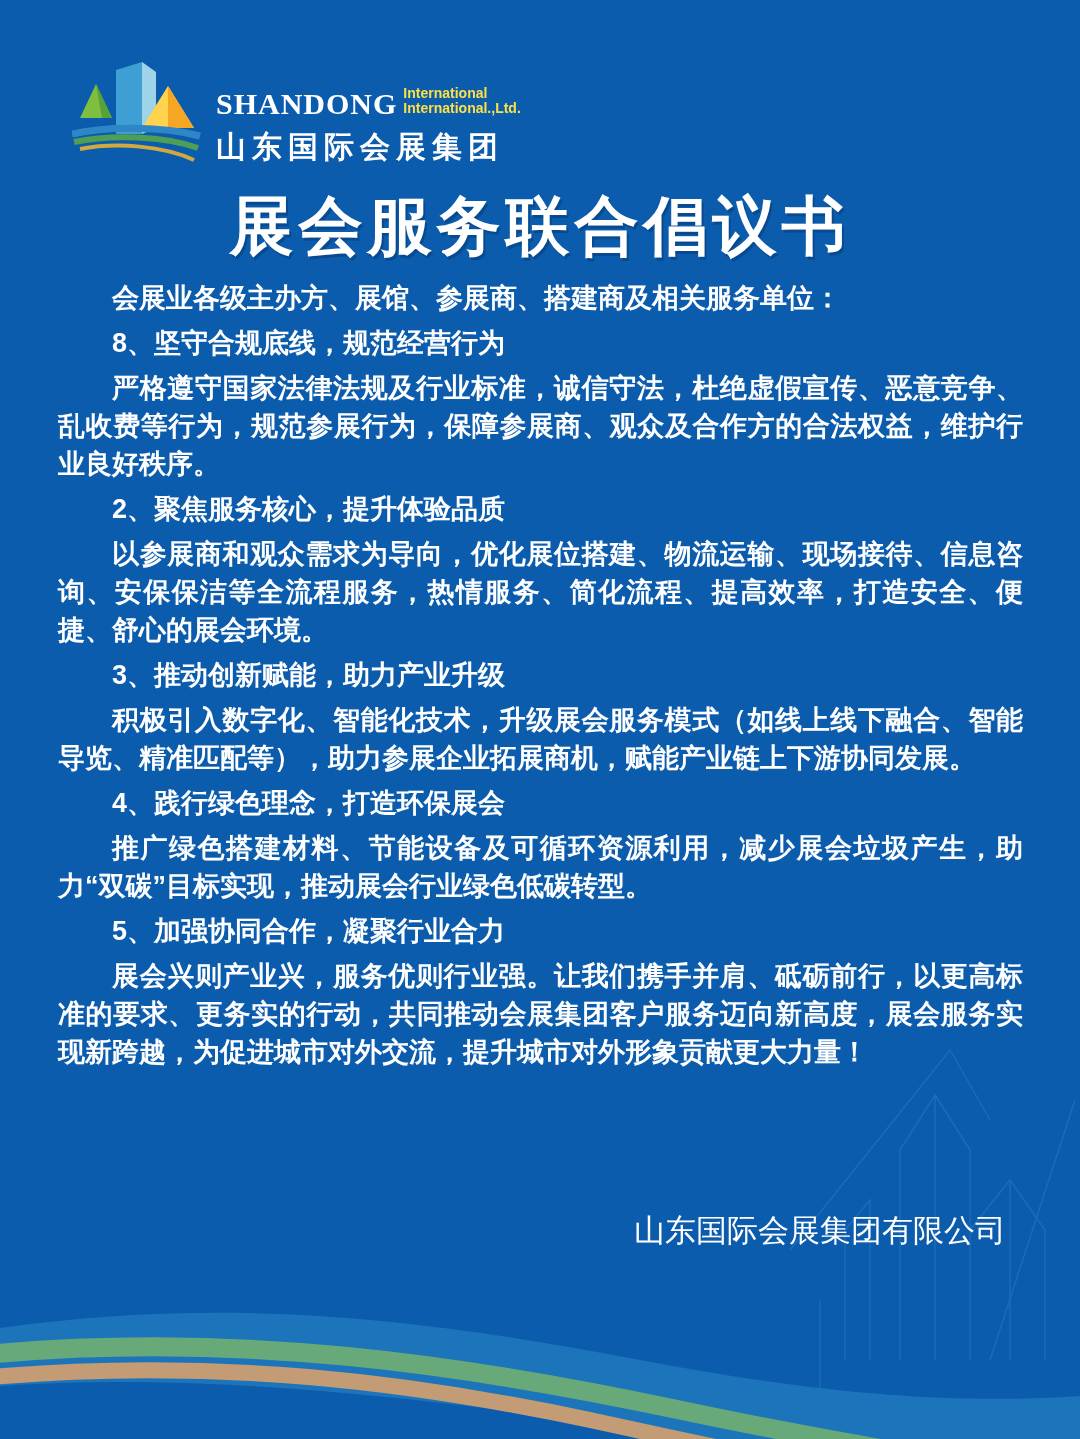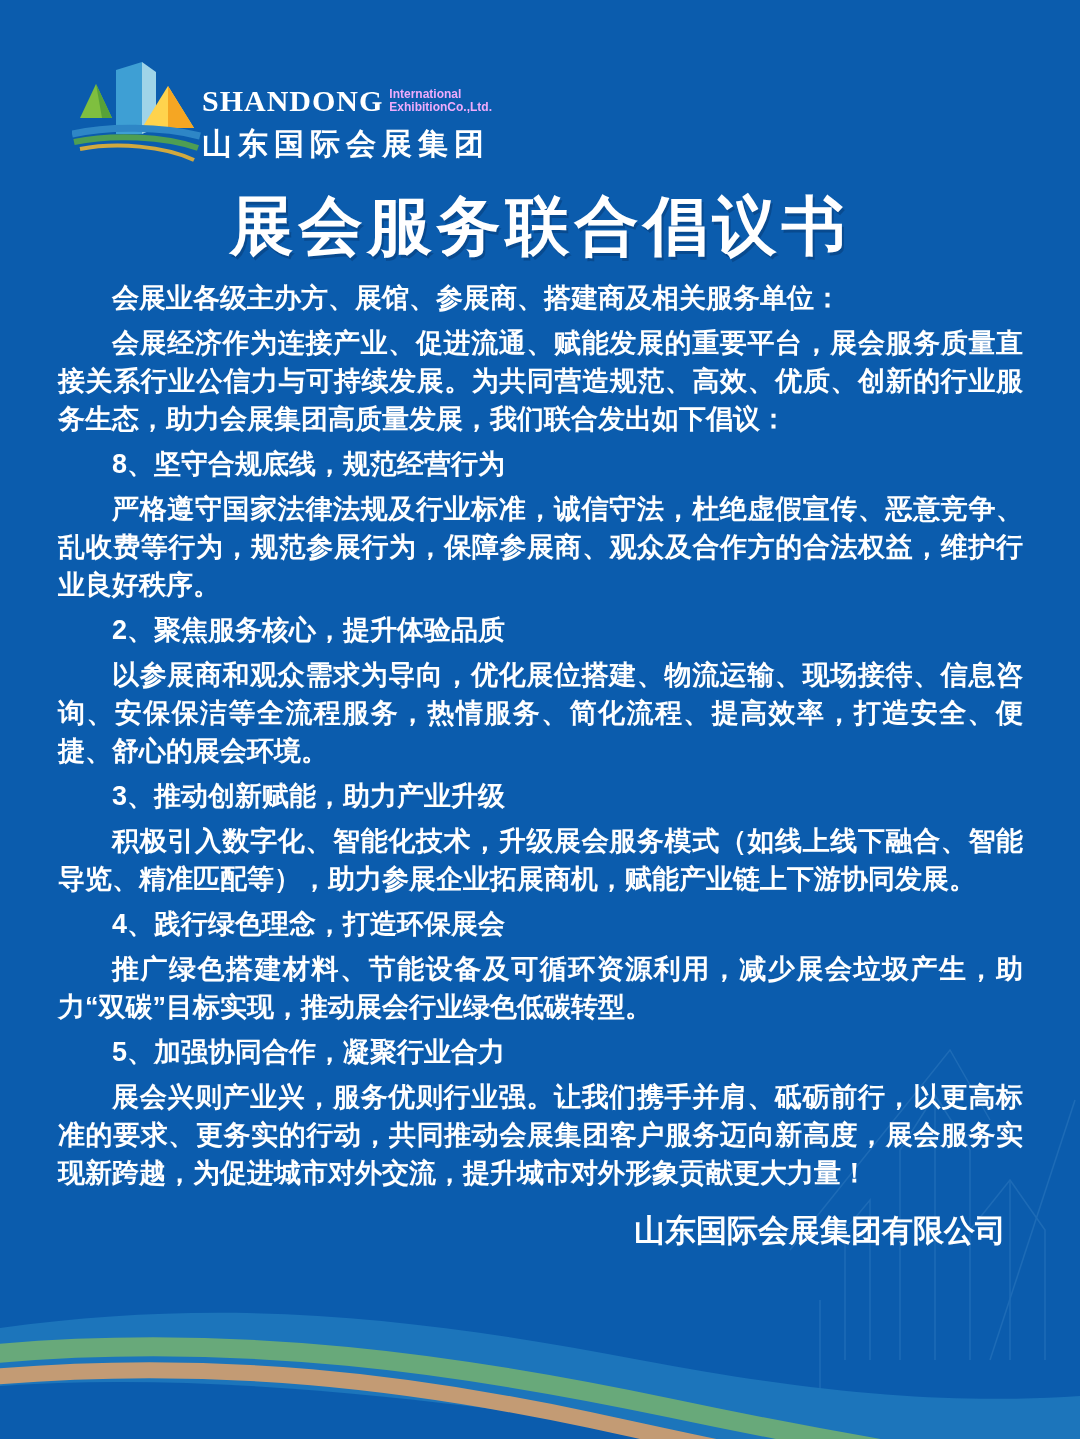--- a/index.html
+++ b/index.html
@@ -12,30 +12,30 @@
   .poster{
     position:absolute;inset:0;
     width:1080px;height:1439px;
     color:#ffffff;
   }
   
   .bg-svg{position:absolute;left:0;top:0;width:1080px;height:1439px;pointer-events:none;}
   
   .logo{
     position:absolute;left:72px;top:56px;
-    display:flex;align-items:flex-start;justify-content:flex-end;
+    display:flex;align-items:flex-start;gap:14px;justify-content:flex-end;
   }
   .logo-mark{width:130px;height:112px;flex:0 0 auto;}
   .logo-text{padding-top:30px;}
   .logo-en-row{display:flex;align-items:flex-end;gap:6px;line-height:1;}
   .logo-en-main{
     font-family:"Liberation Serif","DejaVu Serif",serif;
     font-weight:700;font-size:30px;letter-spacing:1px;color:#fff;
   }
-  .logo-en-sub{font-size:12px;font-weight:700;line-height:1.1;color:#f0abfc;padding-bottom:2px;}
+  .logo-en-sub{font-size:14px;font-weight:700;line-height:1.1;color:#fde047;padding-bottom:2px;}
   .logo-cn{
     font-size:30px;font-weight:700;letter-spacing:6px;color:#fff;margin-top:8px;
   }
   
   .title{
     position:absolute;left:0;top:183px;width:1080px;
     text-align:center;
     font-size:64px;font-weight:700;letter-spacing:5px;
     color:#ffffff;
     text-shadow:2px 3px 0 rgba(5,45,95,.38);
@@ -50,21 +50,21 @@
   .doc .para{
     margin:0 0 0 1px;
     padding-top:7px;
     text-indent:2em;
   }
   .doc .para.heading{text-align:left;}
   
   .signature{
     position:absolute;right:74px;top:1210px;
     text-align:center;
-    font-size:31px;font-weight:700;line-height:42px;
+    font-size:31px;font-weight:400;line-height:42px;
     white-space:nowrap;
   }
 </style>
 </head>
 <body>
 
 <div class="poster">
 
   <svg class="bg-svg" viewBox="0 0 1080 1439" xmlns="http://www.w3.org/2000/svg">
 
@@ -101,32 +101,31 @@
 
       <path d="M0,78 C35,70 90,70 128,80" fill="none" stroke="#2e86c6" stroke-width="7"></path>
       <path d="M2,86 C40,78 92,80 126,92" fill="none" stroke="#4e9e53" stroke-width="6"></path>
       <path d="M8,93 C45,86 92,90 122,104" fill="none" stroke="#d1a93f" stroke-width="4"></path>
     </svg>
     <div class="logo-text">
       <div class="logo-en-row">
         <span class="logo-en-main">SHANDONG</span>
         <span class="logo-en-sub">
           <span>International</span><br>
-          <span>ExhibitionCo.,Ltd.</span>
+          <span>International.,Ltd.</span>
         </span>
       </div>
       <div class="logo-cn">山东国际会展集团</div>
     </div>
   </div>
 
   <div class="title">展会服务联合倡议书</div>
 
   <div class="doc">
       <p class="para salutation">会展业各级主办方、展馆、参展商、搭建商及相关服务单位：</p>
-      <p class="para body">会展经济作为连接产业、促进流通、赋能发展的重要平台，展会服务质量直接关系行业公信力与可持续发展。为共同营造规范、高效、优质、创新的行业服务生态，助力会展集团高质量发展，我们联合发出如下倡议：</p>
       <p class="para heading">8、坚守合规底线，规范经营行为</p>
       <p class="para body">严格遵守国家法律法规及行业标准，诚信守法，杜绝虚假宣传、恶意竞争、乱收费等行为，规范参展行为，保障参展商、观众及合作方的合法权益，维护行业良好秩序。</p>
       <p class="para heading">2、聚焦服务核心，提升体验品质</p>
       <p class="para body">以参展商和观众需求为导向，优化展位搭建、物流运输、现场接待、信息咨询、安保保洁等全流程服务，热情服务、简化流程、提高效率，打造安全、便捷、舒心的展会环境。</p>
       <p class="para heading">3、推动创新赋能，助力产业升级</p>
       <p class="para body">积极引入数字化、智能化技术，升级展会服务模式（如线上线下融合、智能导览、精准匹配等），助力参展企业拓展商机，赋能产业链上下游协同发展。</p>
       <p class="para heading">4、践行绿色理念，打造环保展会</p>
       <p class="para body">推广绿色搭建材料、节能设备及可循环资源利用，减少展会垃圾产生，助力“双碳”目标实现，推动展会行业绿色低碳转型。</p>
       <p class="para heading">5、加强协同合作，凝聚行业合力</p>
       <p class="para body">展会兴则产业兴，服务优则行业强。让我们携手并肩、砥砺前行，以更高标准的要求、更务实的行动，共同推动会展集团客户服务迈向新高度，展会服务实现新跨越，为促进城市对外交流，提升城市对外形象贡献更大力量！</p>

